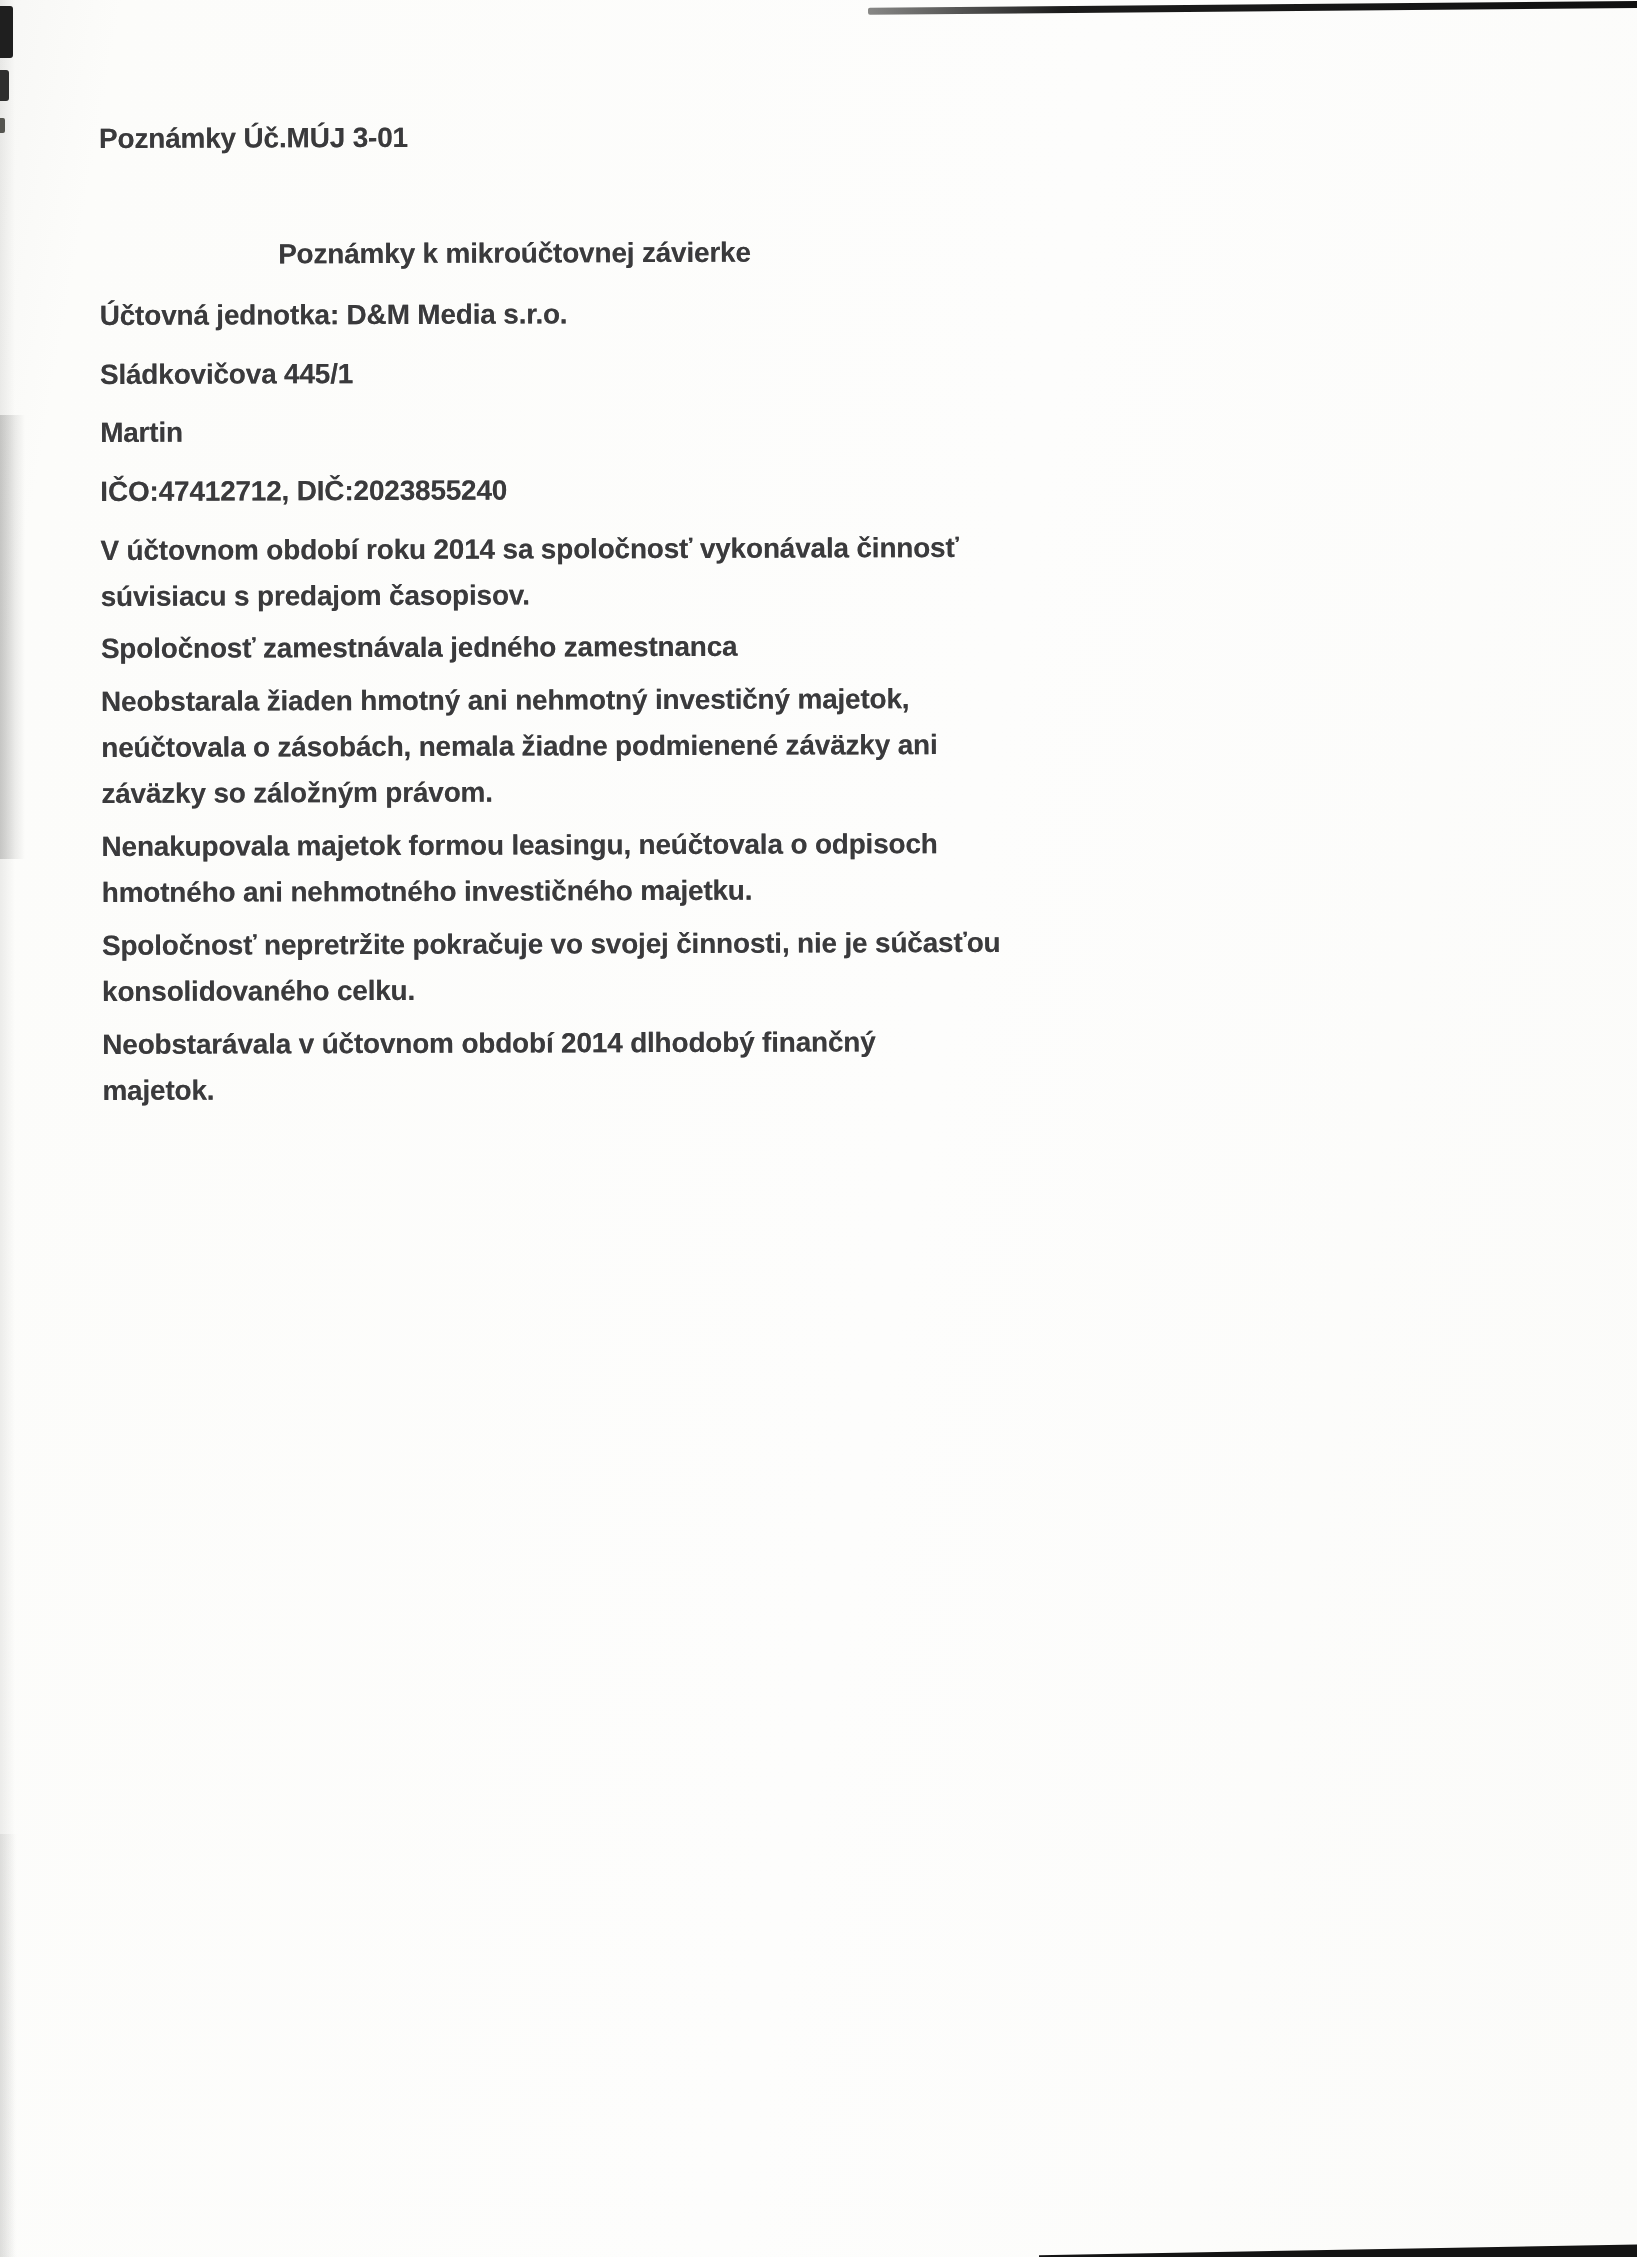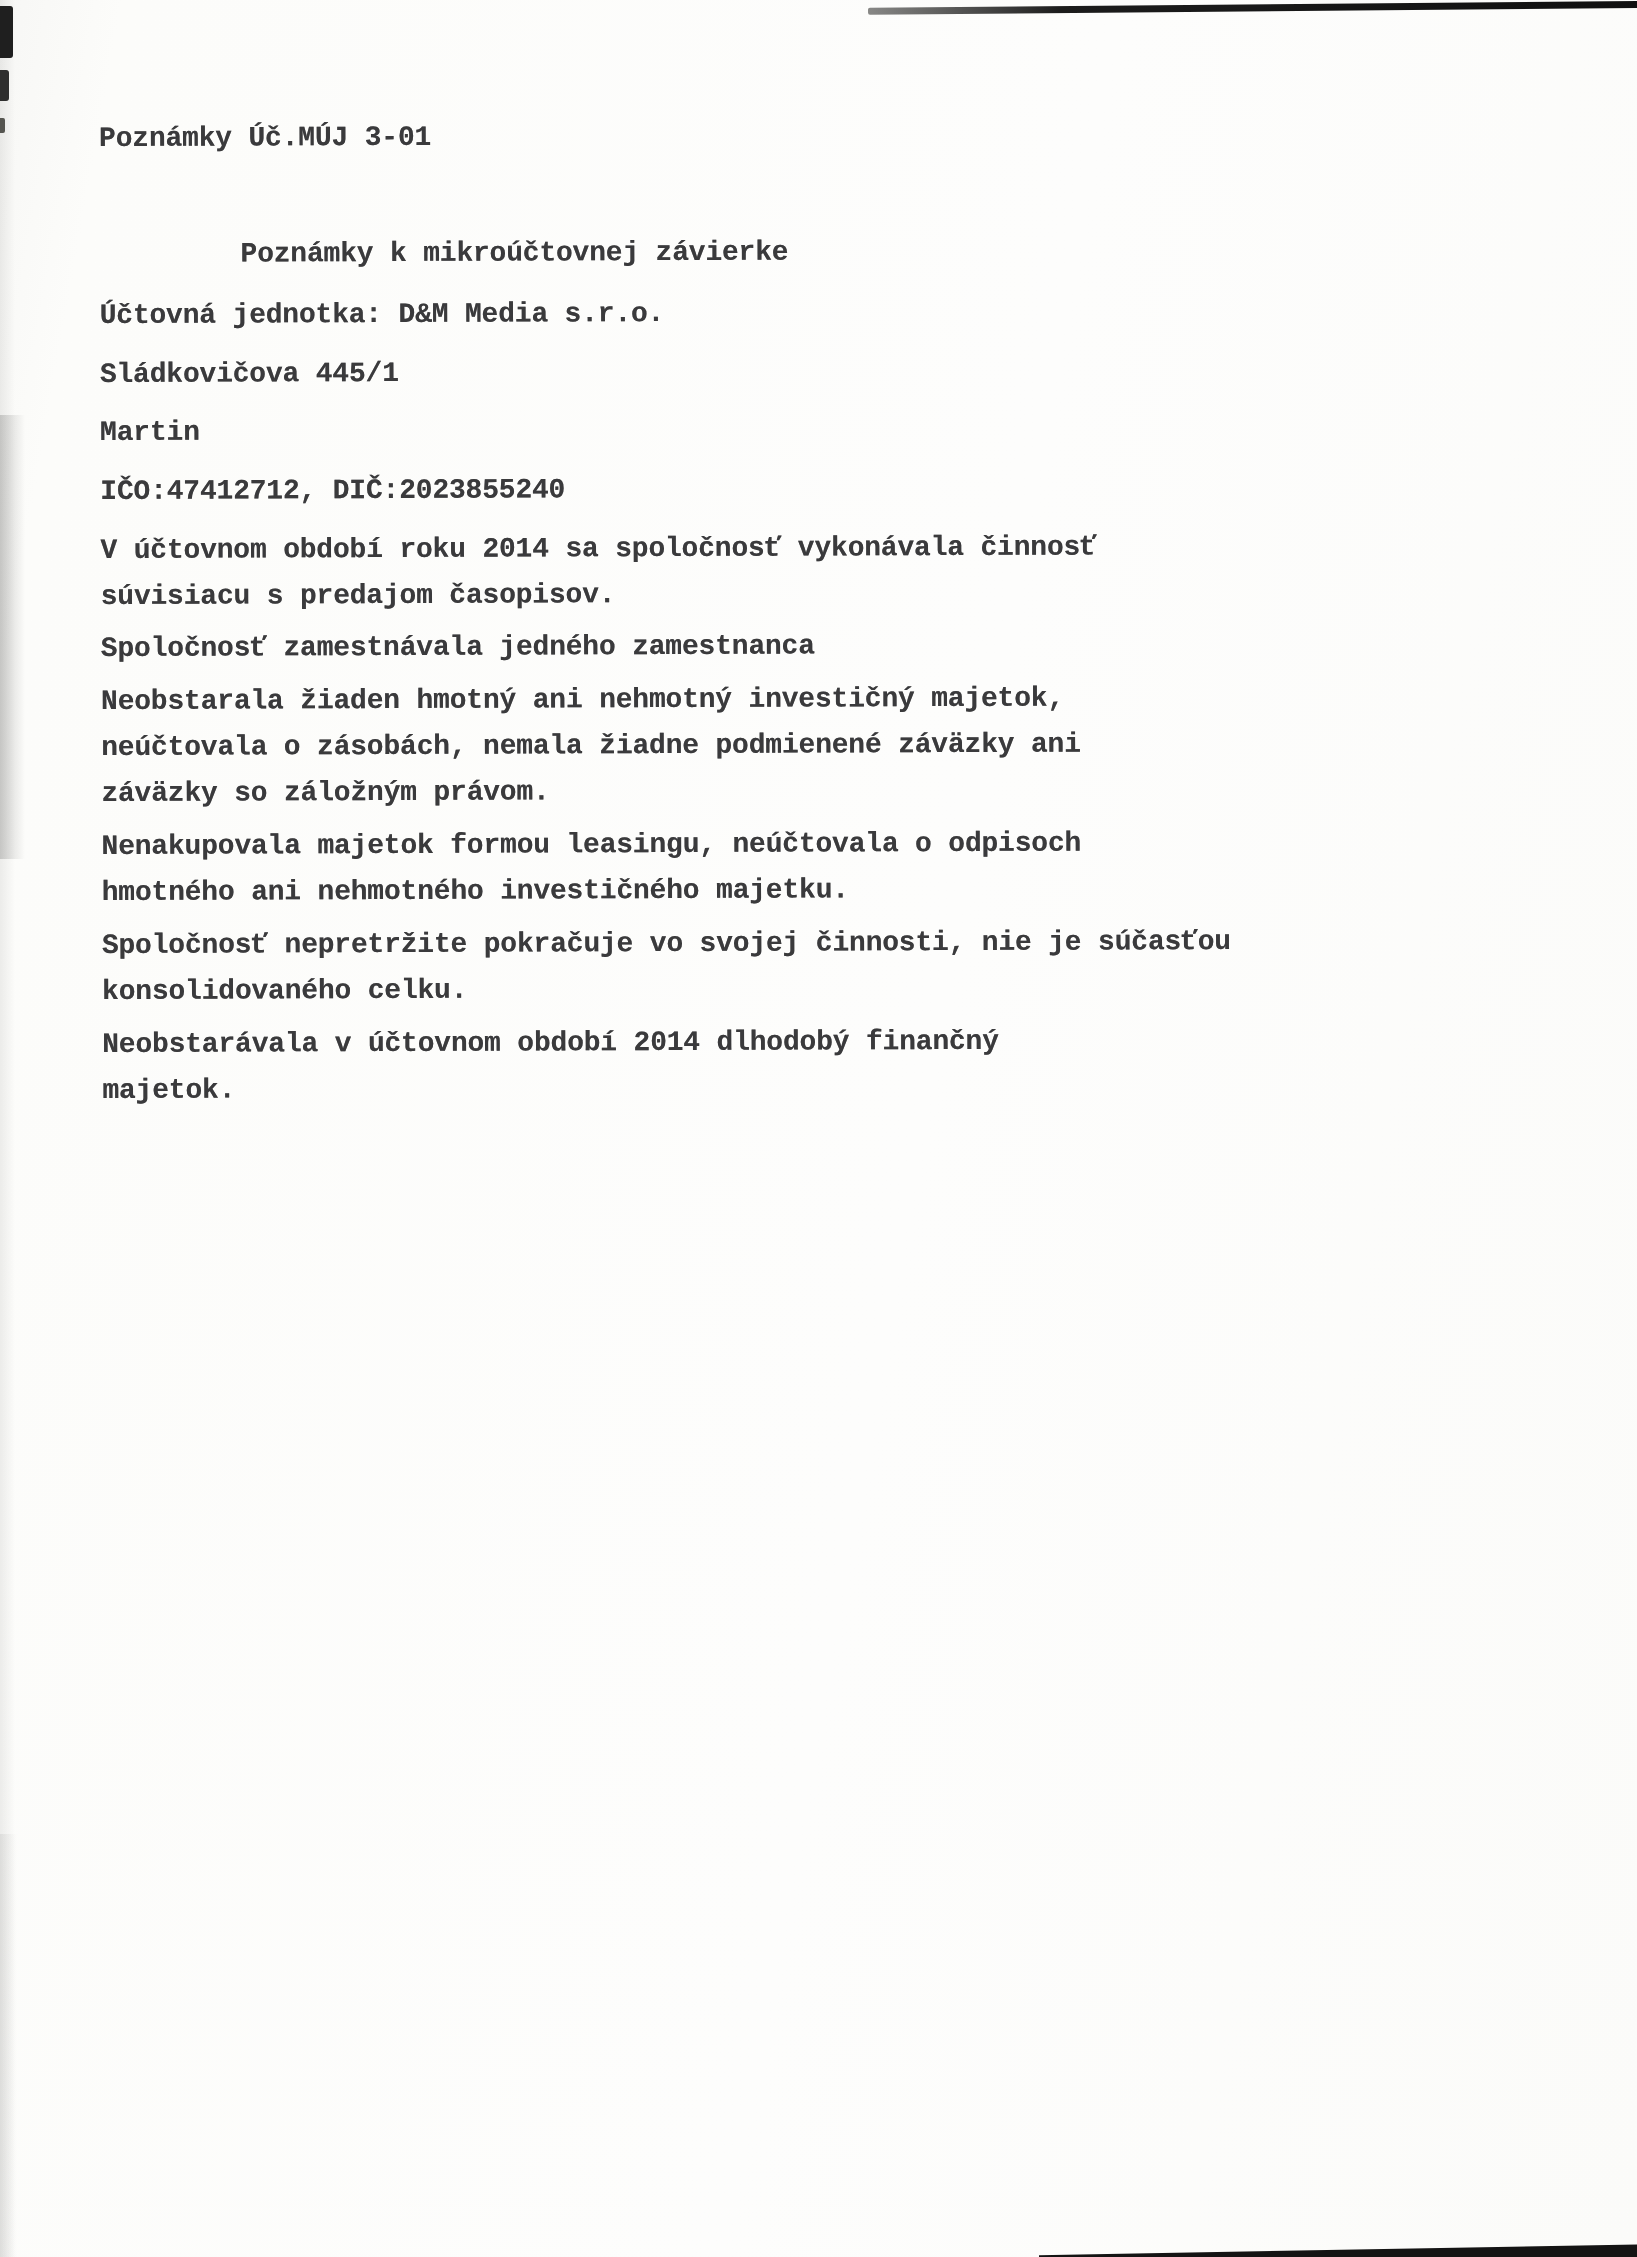--- a/index.html
+++ b/index.html
@@ -6,21 +6,21 @@
     margin: 0;
     padding: 0;
     background: #ffffff;
   }
   .page {
     position: relative;
     width: 1638px;
     height: 2257px;
     background: linear-gradient(100deg, #f7f7f5 0%, #fcfcfa 6%, #fdfdfc 55%, #fbfbf9 100%);
     overflow: hidden;
-    font-family: Liberation Mono, monospace;
+    font-family: Liberation Sans, sans-serif;
   }
 
   
   .artifact { position: absolute; }
   .edge-shade-left {
     left: 0; top: 0; bottom: 0; width: 15.4px;
     background: linear-gradient(to right, rgba(90,90,88,0.10), rgba(90,90,88,0));
   }
   .shadow-left-mid {
     left: 0; top: 415px; width: 25px; height: 444px;

